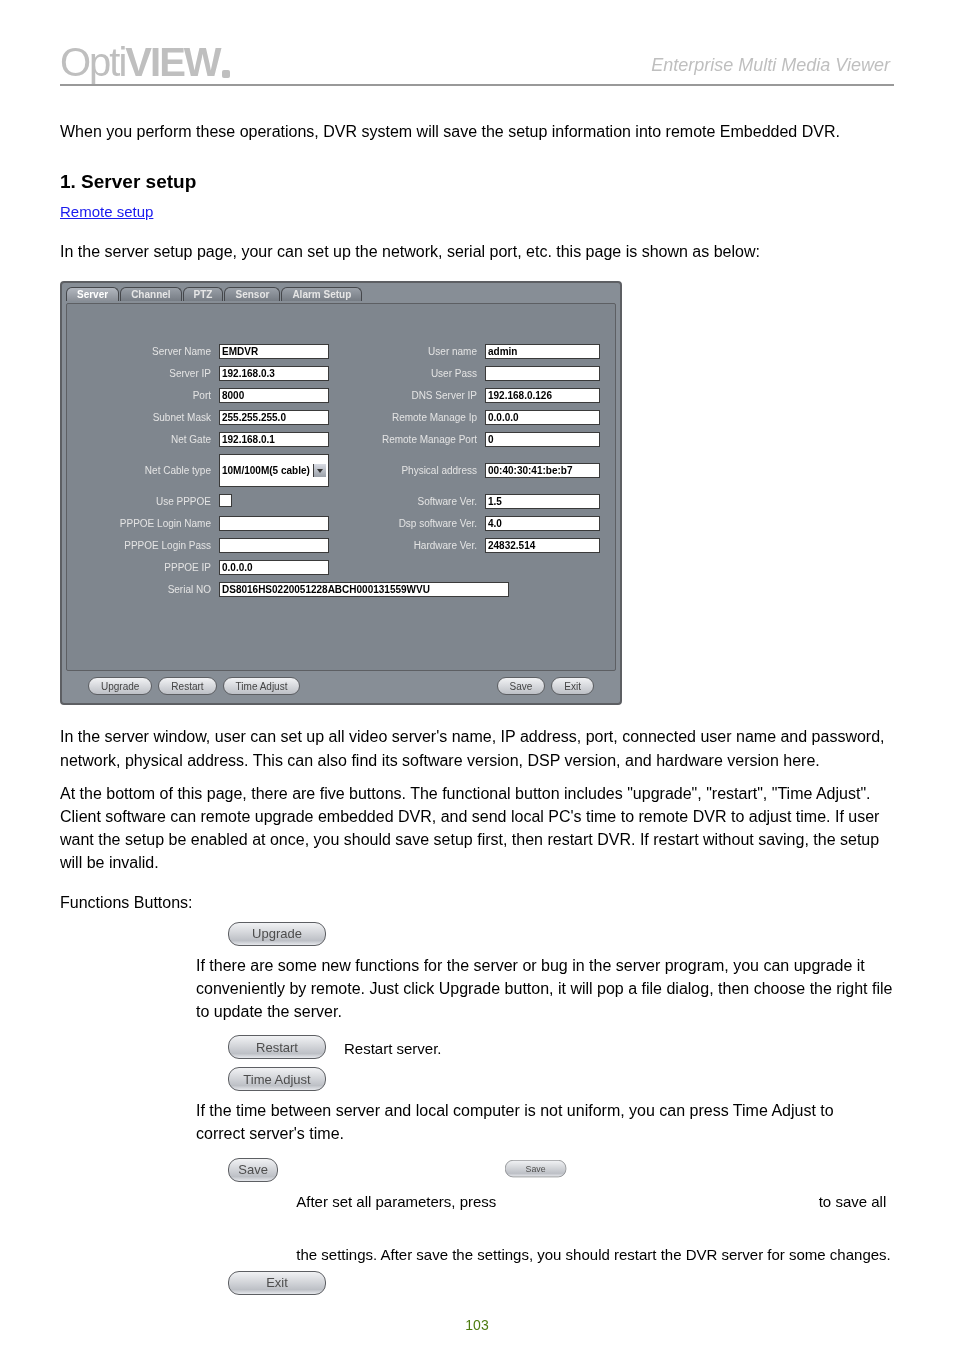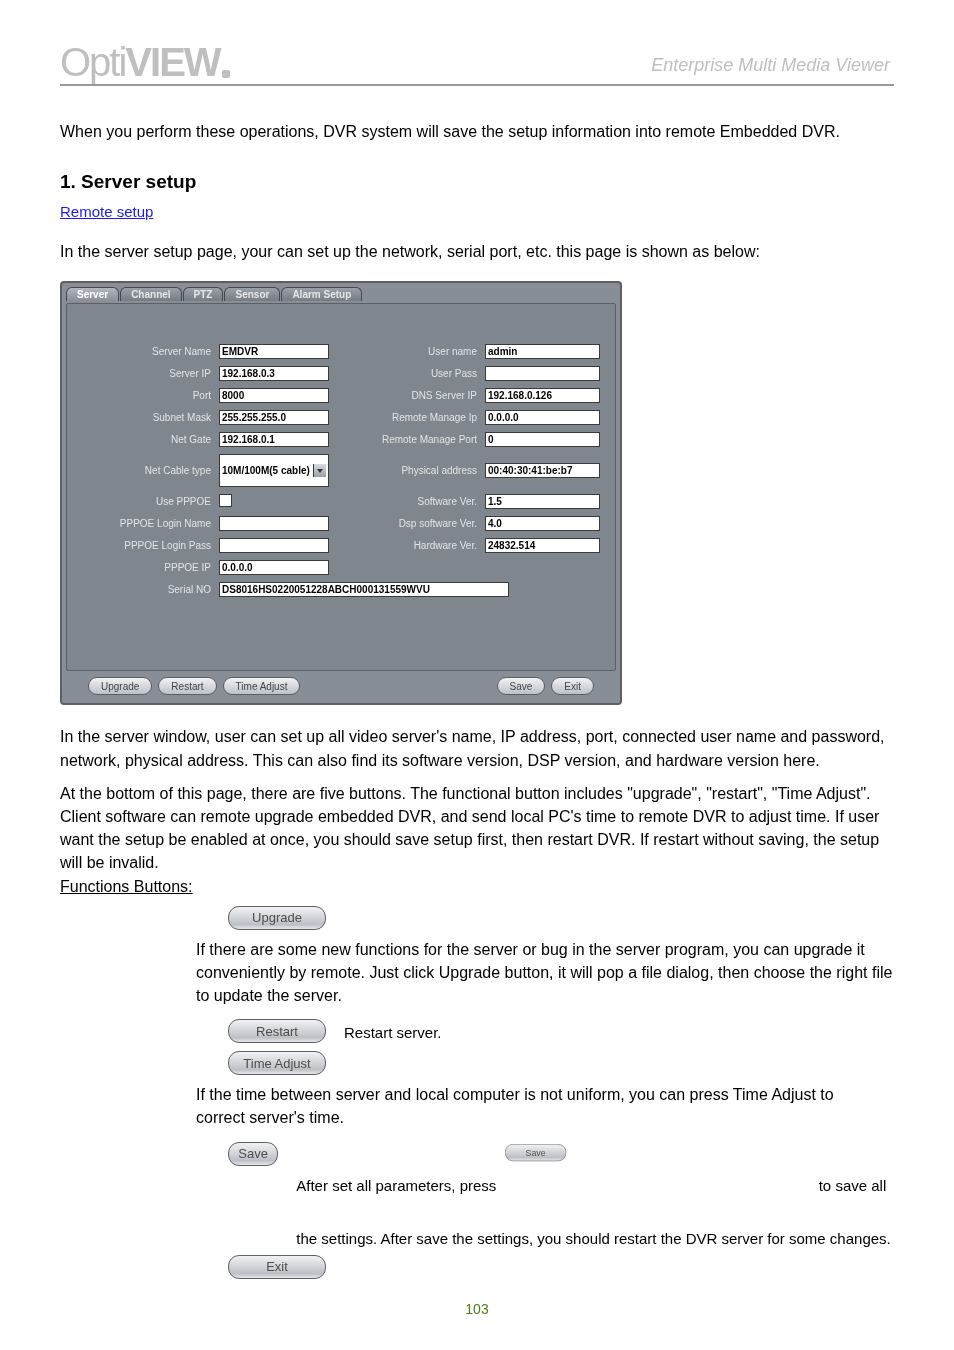--- a/index.html
+++ b/index.html
@@ -259,21 +259,21 @@
       <div class="pill">Time Adjust</div>
       <div class="spacer"></div>
       <div class="pill">Save</div>
       <div class="pill">Exit</div>
     </div>
   </div>
 
   <div class="body-text" style="margin-top:20px;">In the server window, user can set up all video server's name, IP address, port, connected user name and password, network, physical address. This can also find its software version, DSP version, and hardware version here.</div>
   <div class="body-text" style="margin-top:10px;">At the bottom of this page, there are five buttons. The functional button includes "upgrade", "restart", "Time Adjust". Client software can remote upgrade embedded DVR, and send local PC's time to remote DVR to adjust time. If user want the setup be enabled at once, you should save setup first, then restart DVR. If restart without saving, the setup will be invalid.</div>
 
-  <div class="body-text" style="margin-top:0;text-decoration:underline;">Functions Buttons:</div>
+  <div class="body-text" style="margin-top:16px;">Functions Buttons:</div>
 
   <div class="indent-block">
     <div class="bigpill">Upgrade</div>
     <div class="body-text" style="margin:2px 0 12px 0;">If there are some new functions for the server or bug in the server program, you can upgrade it conveniently by remote. Just click Upgrade button, it will pop a file dialog, then choose the right file to update the server.</div>
 
     <div class="row-with-pill">
       <div class="bigpill">Restart</div>
       <div class="row-text">Restart server.</div>
     </div>
 

